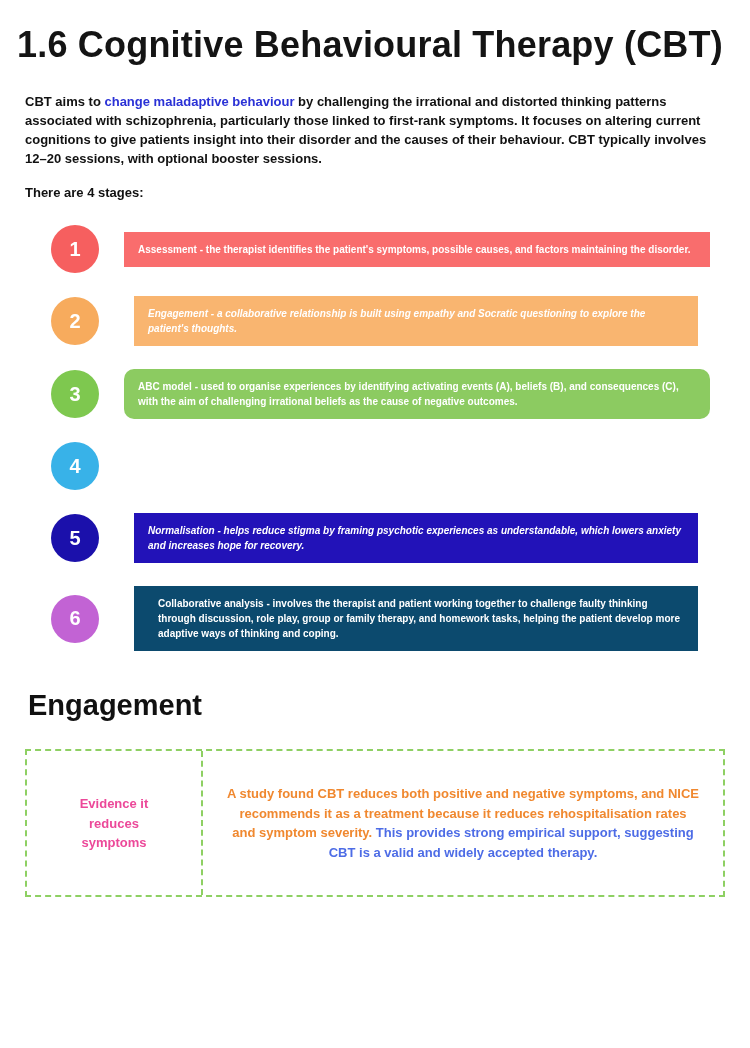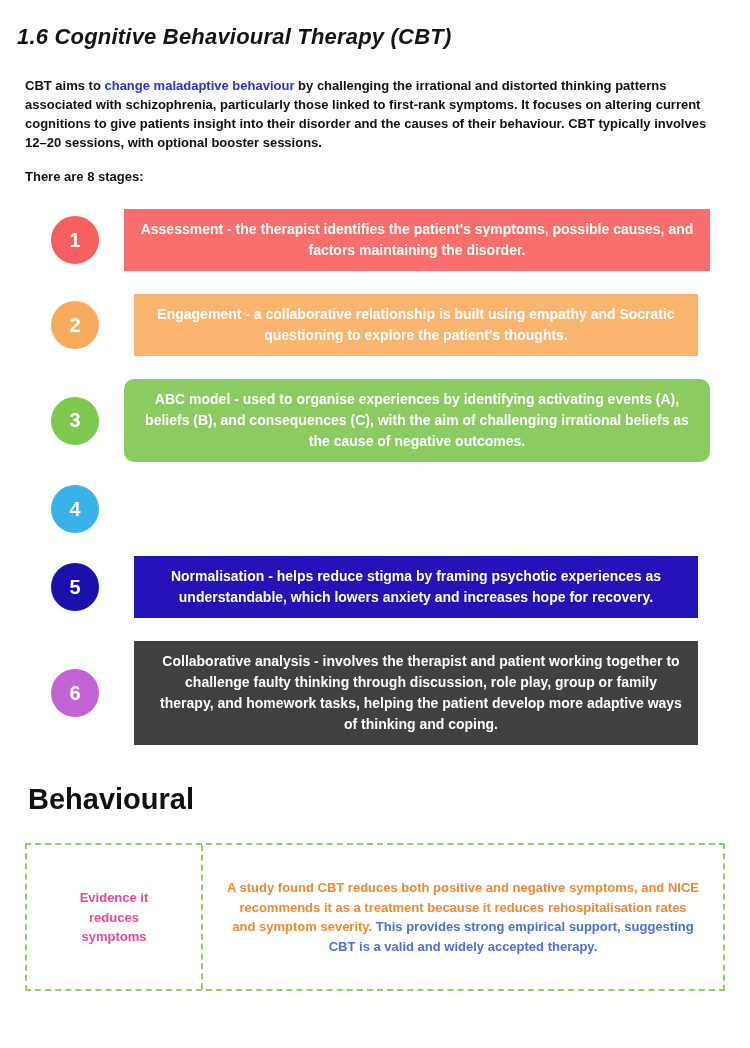--- a/index.html
+++ b/index.html
@@ -5,22 +5,22 @@
   * { margin: 0; padding: 0; box-sizing: border-box; }
   html, body { background: #ffffff; }
   body {
     width: 750px; height: 1048px; overflow: hidden;
     font-family: "Liberation Sans", sans-serif;
     color: #121212;
   }
   .page { padding-top: 24px; }
 
   .page-title {
-    font-size: 22px; font-weight: 800; letter-spacing: 0.2px;
-    margin: 0 0 0 17px; color: #141414; font-style: italic;
+    font-size: 36px; font-weight: 800; letter-spacing: 0.2px;
+    margin: 0 0 0 17px; color: #141414;
   }
 
   .intro {
     margin: 27px 25px 0 25px;
     font-size: 13px; font-weight: 700; line-height: 1.45; color: #111;
   }
   .intro .hl { cursor: pointer; }
 
   .stages-label {
     margin: 17px 25px 0 25px;
@@ -31,21 +31,21 @@
   .stage-row { display: flex; align-items: center; margin-bottom: 23px; }
   .stage-num {
     flex: 0 0 48px; width: 48px; height: 48px; border-radius: 50%;
     margin-left: 51px;
     display: flex; align-items: center; justify-content: center;
     color: #ffffff; font-size: 20px; font-weight: 700;
   }
   .stage-bar {
     flex: 1; margin-left: 25px; margin-right: 40px;
     padding: 10px 14px;
-    color: #ffffff; font-size: 14px; font-weight: 700; line-height: 1.5; text-align: center;
+    color: #ffffff; font-size: 10px; font-weight: 700; line-height: 1.5;
   }
   .stage-row.indent .stage-bar { margin-left: 35px; margin-right: 52px; }
 
   .eval-heading {
     margin: 38px 0 0 28px;
     font-size: 29px; font-weight: 800; color: #111;
   }
 
   .eval-table {
     display: flex; margin: 27px 25px 0 25px;
@@ -68,56 +68,56 @@
 </style>
 </head>
 <body>
 
 <div class="page">
 
   <h1 class="page-title">1.6 Cognitive Behavioural Therapy (CBT)</h1>
 
   <p class="intro"><span>CBT aims to </span><span class="hl" style="color: rgb(42, 49, 214);">change maladaptive behaviour</span><span> by challenging the irrational and distorted thinking patterns associated with schizophrenia, particularly those linked to first-rank symptoms. It focuses on altering current cognitions to give patients insight into their disorder and the causes of their behaviour. CBT typically involves 12–20 sessions, with optional booster sessions.</span></p>
 
-  <p class="stages-label">There are 8 stages:</p>
+  <p class="stages-label">There are 4 stages:</p>
 
   <div class="stages">
 
     <div class="stage-row">
       <div class="stage-num" style="background-color: rgb(246, 95, 95);">1</div>
       <div class="stage-bar" style="background-color: rgb(249, 109, 109);">Assessment - the therapist identifies the patient's symptoms, possible causes, and factors maintaining the disorder.</div>
     </div>
 
     <div class="stage-row indent">
       <div class="stage-num" style="background-color: rgb(247, 171, 93);">2</div>
-      <div class="stage-bar" style="background-color: rgb(249, 181, 112);">Engagement - a collaborative relationship is built using empathy and Socratic questioning to explore the patient's thoughts.</div>
+      <div class="stage-bar" style="background-color: rgb(249, 181, 112); font-style: italic;">Engagement - a collaborative relationship is built using empathy and Socratic questioning to explore the patient's thoughts.</div>
     </div>
 
     <div class="stage-row">
       <div class="stage-num" style="background-color: rgb(126, 200, 79);">3</div>
       <div class="stage-bar" style="background-color: rgb(140, 203, 97); border-radius: 10px;">ABC model - used to organise experiences by identifying activating events (A), beliefs (B), and consequences (C), with the aim of challenging irrational beliefs as the cause of negative outcomes.</div>
     </div>
 
     <div class="stage-row">
       <div class="stage-num" style="background-color: rgb(56, 178, 232);">4</div>
     </div>
 
     <div class="stage-row indent">
       <div class="stage-num" style="background-color: rgb(27, 16, 171);">5</div>
-      <div class="stage-bar" style="background-color: rgb(34, 18, 184);">Normalisation - helps reduce stigma by framing psychotic experiences as understandable, which lowers anxiety and increases hope for recovery.</div>
+      <div class="stage-bar" style="background-color: rgb(34, 18, 184); font-style: italic;">Normalisation - helps reduce stigma by framing psychotic experiences as understandable, which lowers anxiety and increases hope for recovery.</div>
     </div>
 
     <div class="stage-row indent">
       <div class="stage-num" style="background-color: rgb(194, 99, 212);">6</div>
-      <div class="stage-bar" style="background-color: #404040; padding-left: 24px;">Collaborative analysis - involves the therapist and patient working together to challenge faulty thinking through discussion, role play, group or family therapy, and homework tasks, helping the patient develop more adaptive ways of thinking and coping.</div>
+      <div class="stage-bar" style="background-color: #0c4a6e; padding-left: 24px;">Collaborative analysis - involves the therapist and patient working together to challenge faulty thinking through discussion, role play, group or family therapy, and homework tasks, helping the patient develop more adaptive ways of thinking and coping.</div>
     </div>
 
   </div>
 
-  <h2 class="eval-heading">Behavioural</h2>
+  <h2 class="eval-heading">Engagement</h2>
 
   <div class="eval-table" style="border-color: rgb(142, 208, 99);">
     <div class="eval-left" style="border-right-color: rgb(142, 208, 99);">
       <div class="label-inner">Evidence it reduces symptoms</div>
     </div>
     <div class="eval-right">
       <div><span style="color: rgb(240, 136, 47);">A study found CBT reduces both positive and negative symptoms, and NICE recommends it as a treatment because it reduces rehospitalisation rates and symptom severity.</span><span style="color: rgb(77, 108, 230);"> This provides strong empirical support, suggesting CBT is a valid and widely accepted therapy.</span></div>
     </div>
   </div>
 

